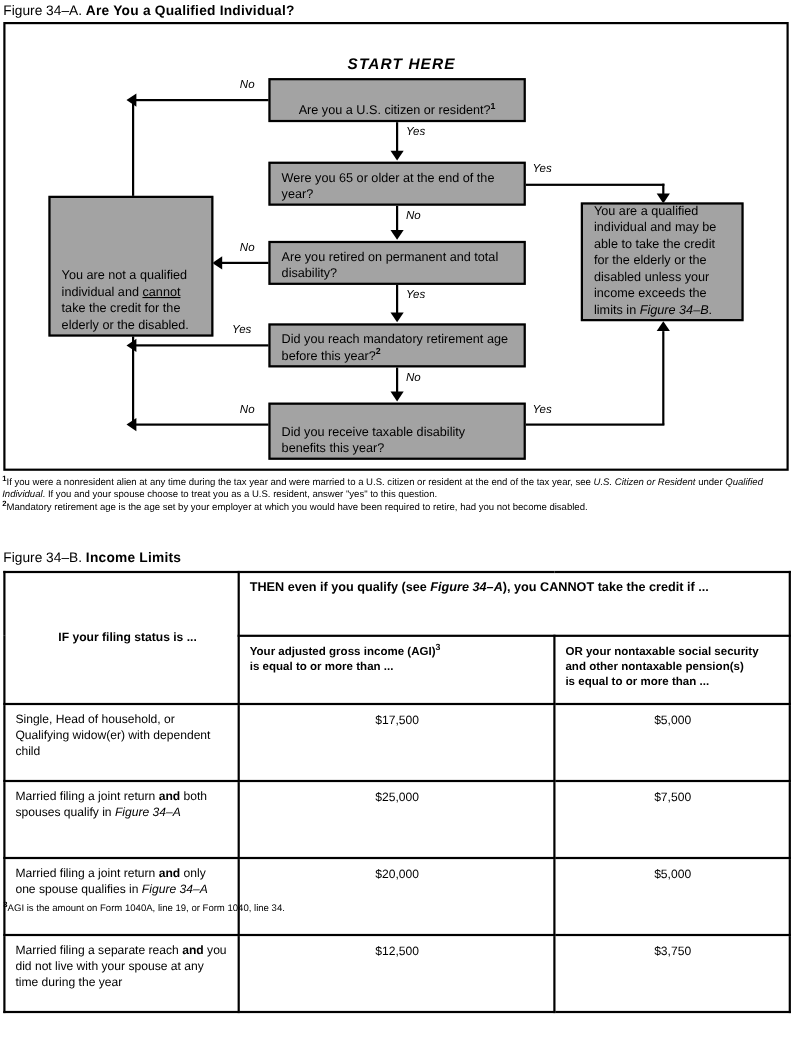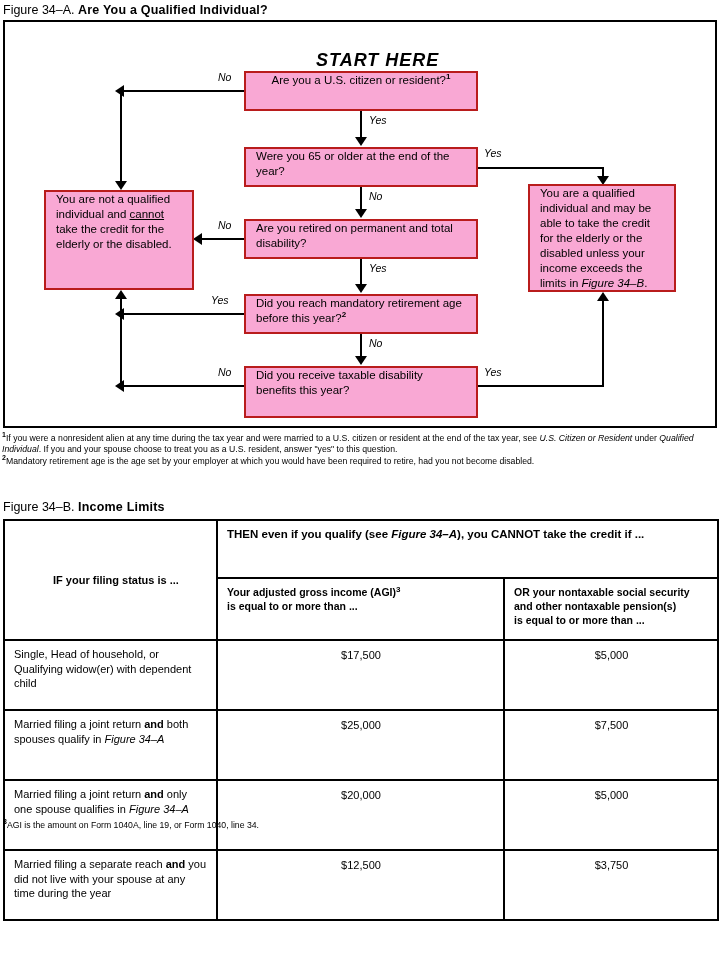--- a/index.html
+++ b/index.html
@@ -32,34 +32,34 @@
     top: 20px;
     width: 714px;
     height: 408px;
     border: 2px solid #000;
     box-sizing: border-box;
     background: #fff;
   }
 
   
   .flowbox {
-    border: 2px solid #b91c1c;
+    border: 2px solid #000000;
     box-sizing: border-box;
-    background: #f9a8d4;
+    background: #a3a3a3;
     font-size: 11.5px;
     line-height: 15px;
     display: flex;
-    align-items: flex-start;
+    align-items: flex-end;
     z-index: 4;
   }
   .flowbox .txt { padding: 0 10px; width: 100%; }
   .flowbox.center .txt { text-align: center; }
 
   .start-here {
-    font-size: 18px;
+    font-size: 14px;
     font-weight: bold;
     font-style: italic;
     letter-spacing: 1px;
     white-space: nowrap;
     text-align: right;
   }
 
   
   .ln-h, .ln-v { background: #000; z-index: 2; }
   .ln-h { height: 2px; }
@@ -152,21 +152,21 @@
 </div>
 
 <div class="abs flowbox" style="left:244px; top:294px; width:234px; height:40px;">
   <div class="txt"><span>Did you reach mandatory retirement age before this year?</span><sup>2</sup></div>
 </div>
 
 <div class="abs flowbox" style="left:244px; top:366px; width:234px; height:52px;">
   <div class="txt">Did you receive taxable disability benefits this year?</div>
 </div>
 
-<div class="abs flowbox" style="left:44px; top:190px; width:150px; height:100px;">
+<div class="abs flowbox" style="left:44px; top:178px; width:150px; height:128px;">
   <div class="txt"><span>You are not a qualified individual and </span><span class="u">cannot</span><span> take the credit for the elderly or the disabled.</span></div>
 </div>
 
 <div class="abs flowbox" style="left:528px; top:184px; width:148px; height:108px;">
   <div class="txt"><span>You are a qualified individual and may be able to take the credit for the elderly or the disabled unless your income exceeds the limits in </span><span class="it">Figure 34–B</span><span>.</span></div>
 </div>
 
 <div class="abs ln-h" style="left:121px; top:90px; width:124px;"></div>
 <div class="abs arrow left" style="left:115px; top:85px;"></div>
 <div class="abs ln-v" style="left:120px; top:90px; height:92px;"></div>

